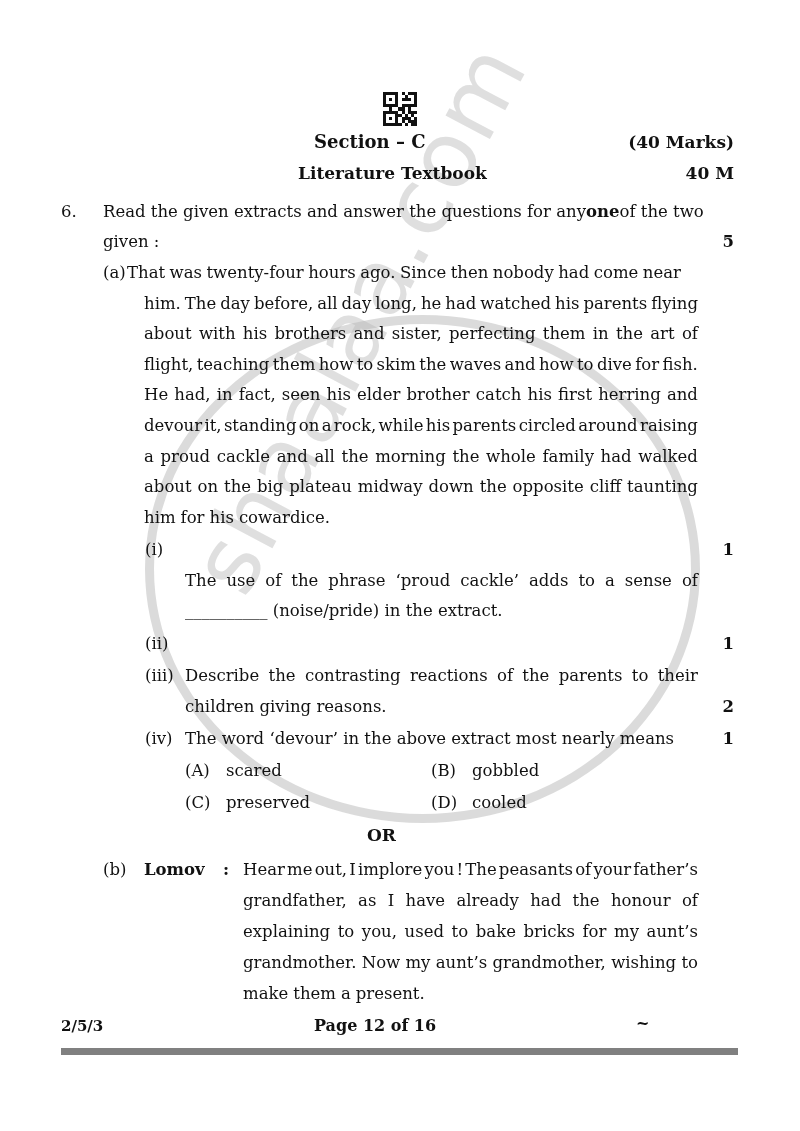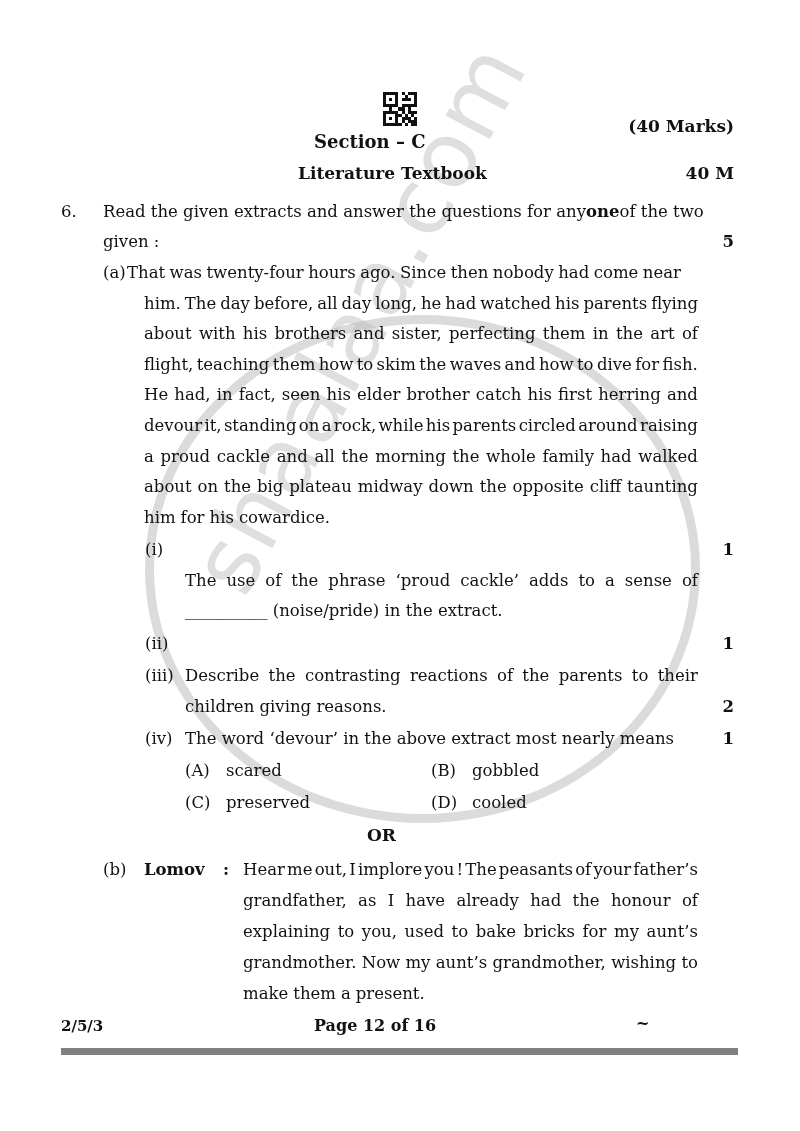--- a/index.html
+++ b/index.html
@@ -170,21 +170,21 @@
       <div class="on"></div>
       <div class="on"></div>
       <div></div>
       <div class="on"></div>
       <div></div>
       <div class="on"></div>
       <div class="on"></div>
     </div>
 
   <div class="abs txt bold" style="left:314px; top:132px; font-size:18px;">Section – C</div>
-  <div class="abs txt bold" style="right:66px; top:116px; font-size:17px;margin-left:48px;">(40 Marks)</div>
+  <div class="abs txt bold" style="right:66px; top:132px; font-size:17px;margin-left:48px;">(40 Marks)</div>
   <div class="abs txt bold" style="left:298px; top:163px; font-size:17px;">Literature Textbook</div>
   <div class="abs txt bold" style="right:66px; top:163px; font-size:17px;">40 M</div>
 
   <div class="abs txt" style="left:61px; top:202px;">6.</div>
   <div class="justify-line" style="left:103px; width:595px; top:202px;">
     <span>Read the given extracts and answer the questions for any</span>
     <span class="bold">one</span>
     <span>of the two</span>
   </div>
   <div class="abs txt" style="left:103px; top:232px;">given :</div>

